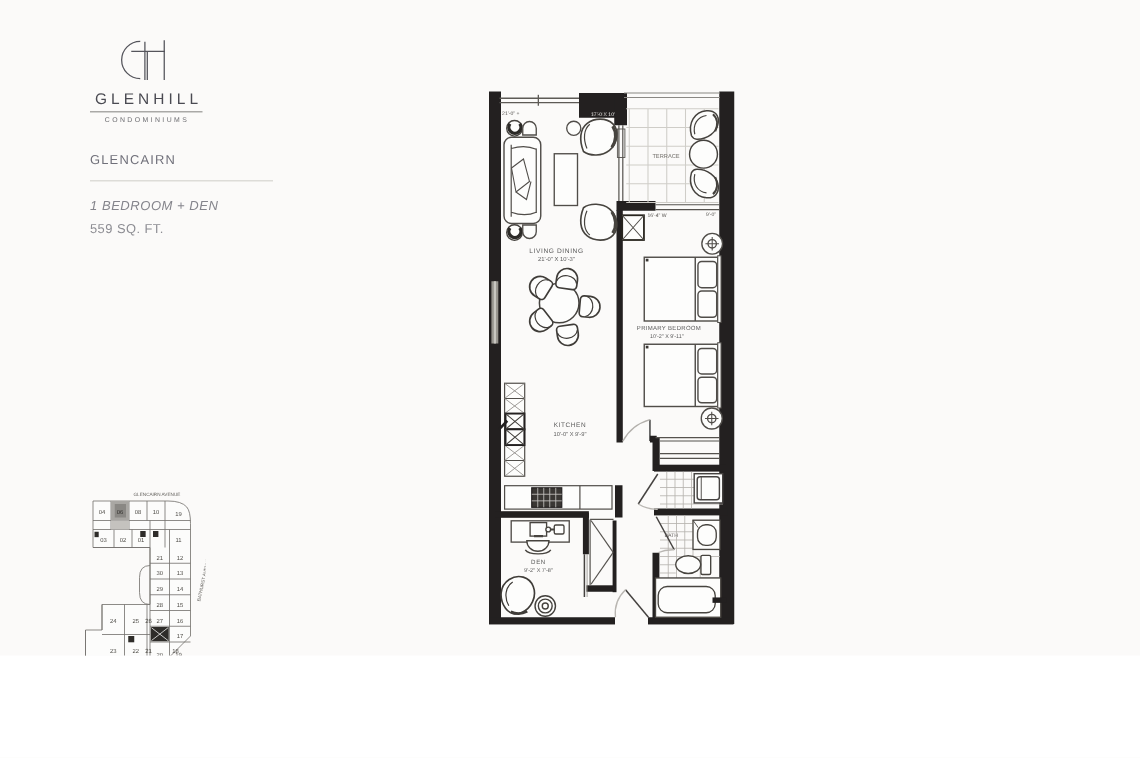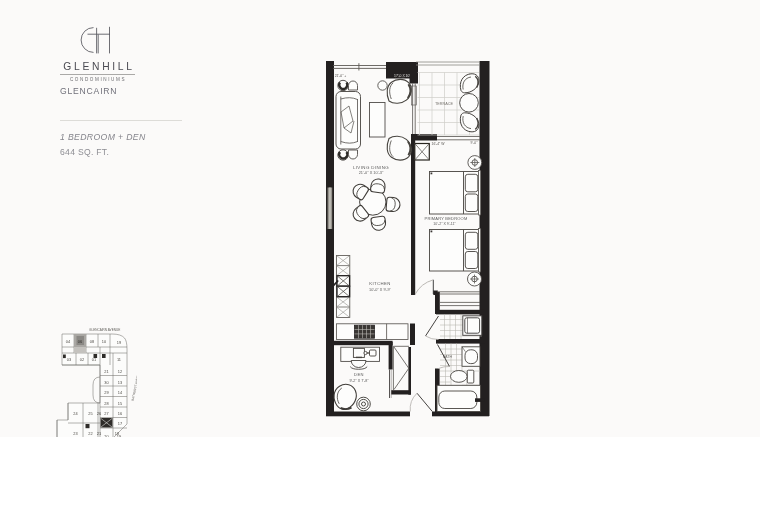--- a/index.html
+++ b/index.html
@@ -21,27 +21,27 @@
     <line x1="31.5" y1="0.8" x2="31.5" y2="27.4"></line>
   </g>
 </svg>
 
 <div class="abs" style="left:59px;top:60.5px;width:80px;text-align:center;font-size:10.3px;letter-spacing:2.7px;color:#4a4a52;">GLENHILL</div>
 
 <div class="abs" style="left:60px;top:74px;width:75px;height:0.8px;background:#aaa9a7;"></div>
 
 <div class="abs" style="left:59px;top:77px;width:78px;text-align:center;font-size:4.6px;letter-spacing:1.6px;color:#6e6e72;">CONDOMINIUMS</div>
 
-<div class="abs" style="left:60px;top:86px;font-size:8.6px;letter-spacing:0.8px;color:#70707a;">GLENCAIRN</div>
+<div class="abs" style="left:60px;top:101px;font-size:8.6px;letter-spacing:0.8px;color:#70707a;">GLENCAIRN</div>
 
 <div class="abs" style="left:60px;top:120px;width:122px;height:1px;background:#dddcd8;"></div>
 
 <div class="abs" style="left:60px;top:131.5px;font-size:8.7px;letter-spacing:0.35px;color:#85858c;font-style:italic;">1 BEDROOM + DEN</div>
 
-<div class="abs" style="left:60px;top:147px;font-size:8.6px;letter-spacing:0.3px;color:#8d8d93;">644 SQ. FT.</div>
+<div class="abs" style="left:60px;top:147px;font-size:8.6px;letter-spacing:0.3px;color:#8d8d93;">559 SQ. FT.</div>
 
 <svg class="abs" style="left:0;top:0;" width="760" height="505" viewBox="0 0 760 505">
 
 <g>
         <rect x="326" y="61" width="8" height="355" fill="#232020"></rect>
       </g>
 
 <g>
         <rect x="327.6" y="187.5" width="4.6" height="41.5" fill="#97948e"></rect>
 <rect x="329.2" y="187.5" width="1.5" height="41.5" fill="#c8c6c0"></rect>

